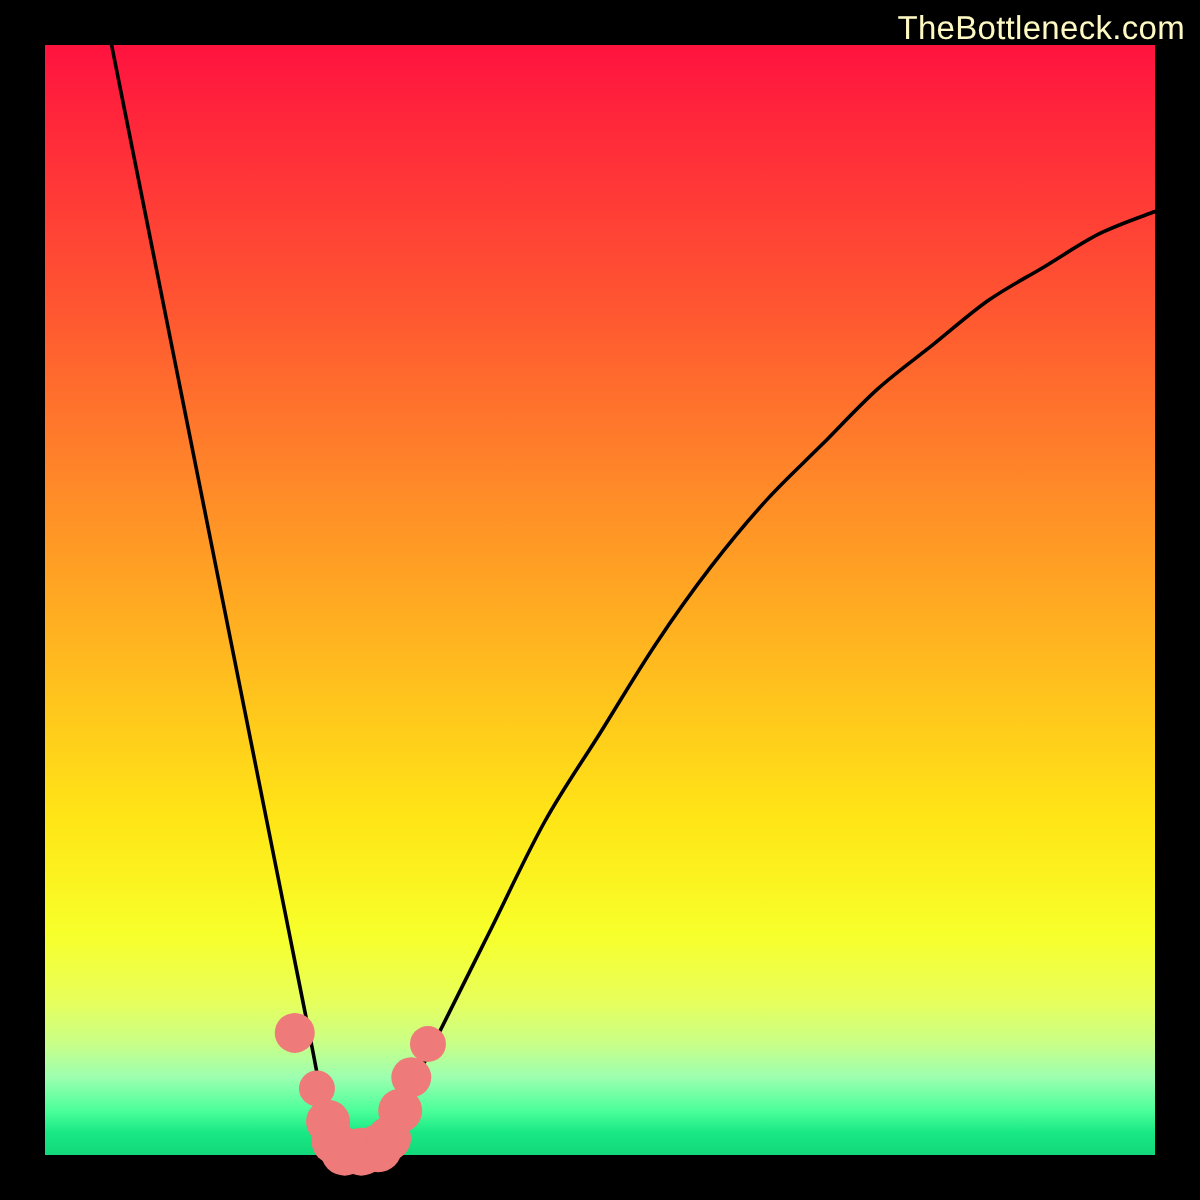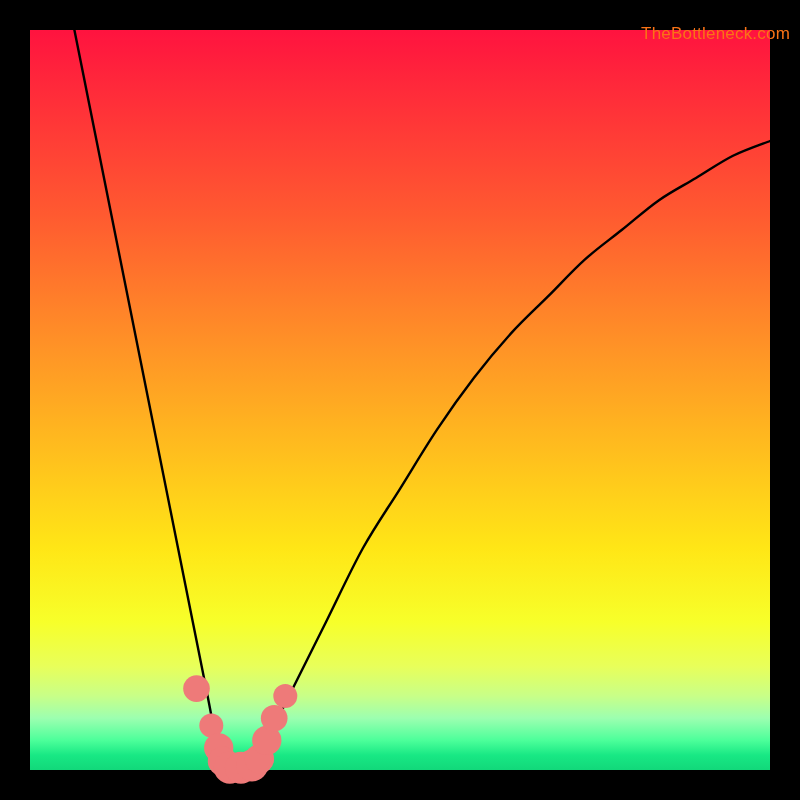--- a/index.html
+++ b/index.html
@@ -38,25 +38,24 @@
       #9cffb0 93%,
       #4cff9a 96%,
       #18e884 98%,
       #12d87a 100%
     );
   }
   .watermark {
     position: absolute;
     top: 6px;
     right: 10px;
-    color: #f97316;
-    font-size: 17px;
+    color: #fef9c3;
+    font-size: 22px;
     letter-spacing: 0.2px;
     user-select: none;
-    margin-top: 18px;
   }
   svg.curve {
     position: absolute;
     left: 0;
     top: 0;
     width: 740px;
     height: 740px;
     overflow: visible;
   }
 </style>

